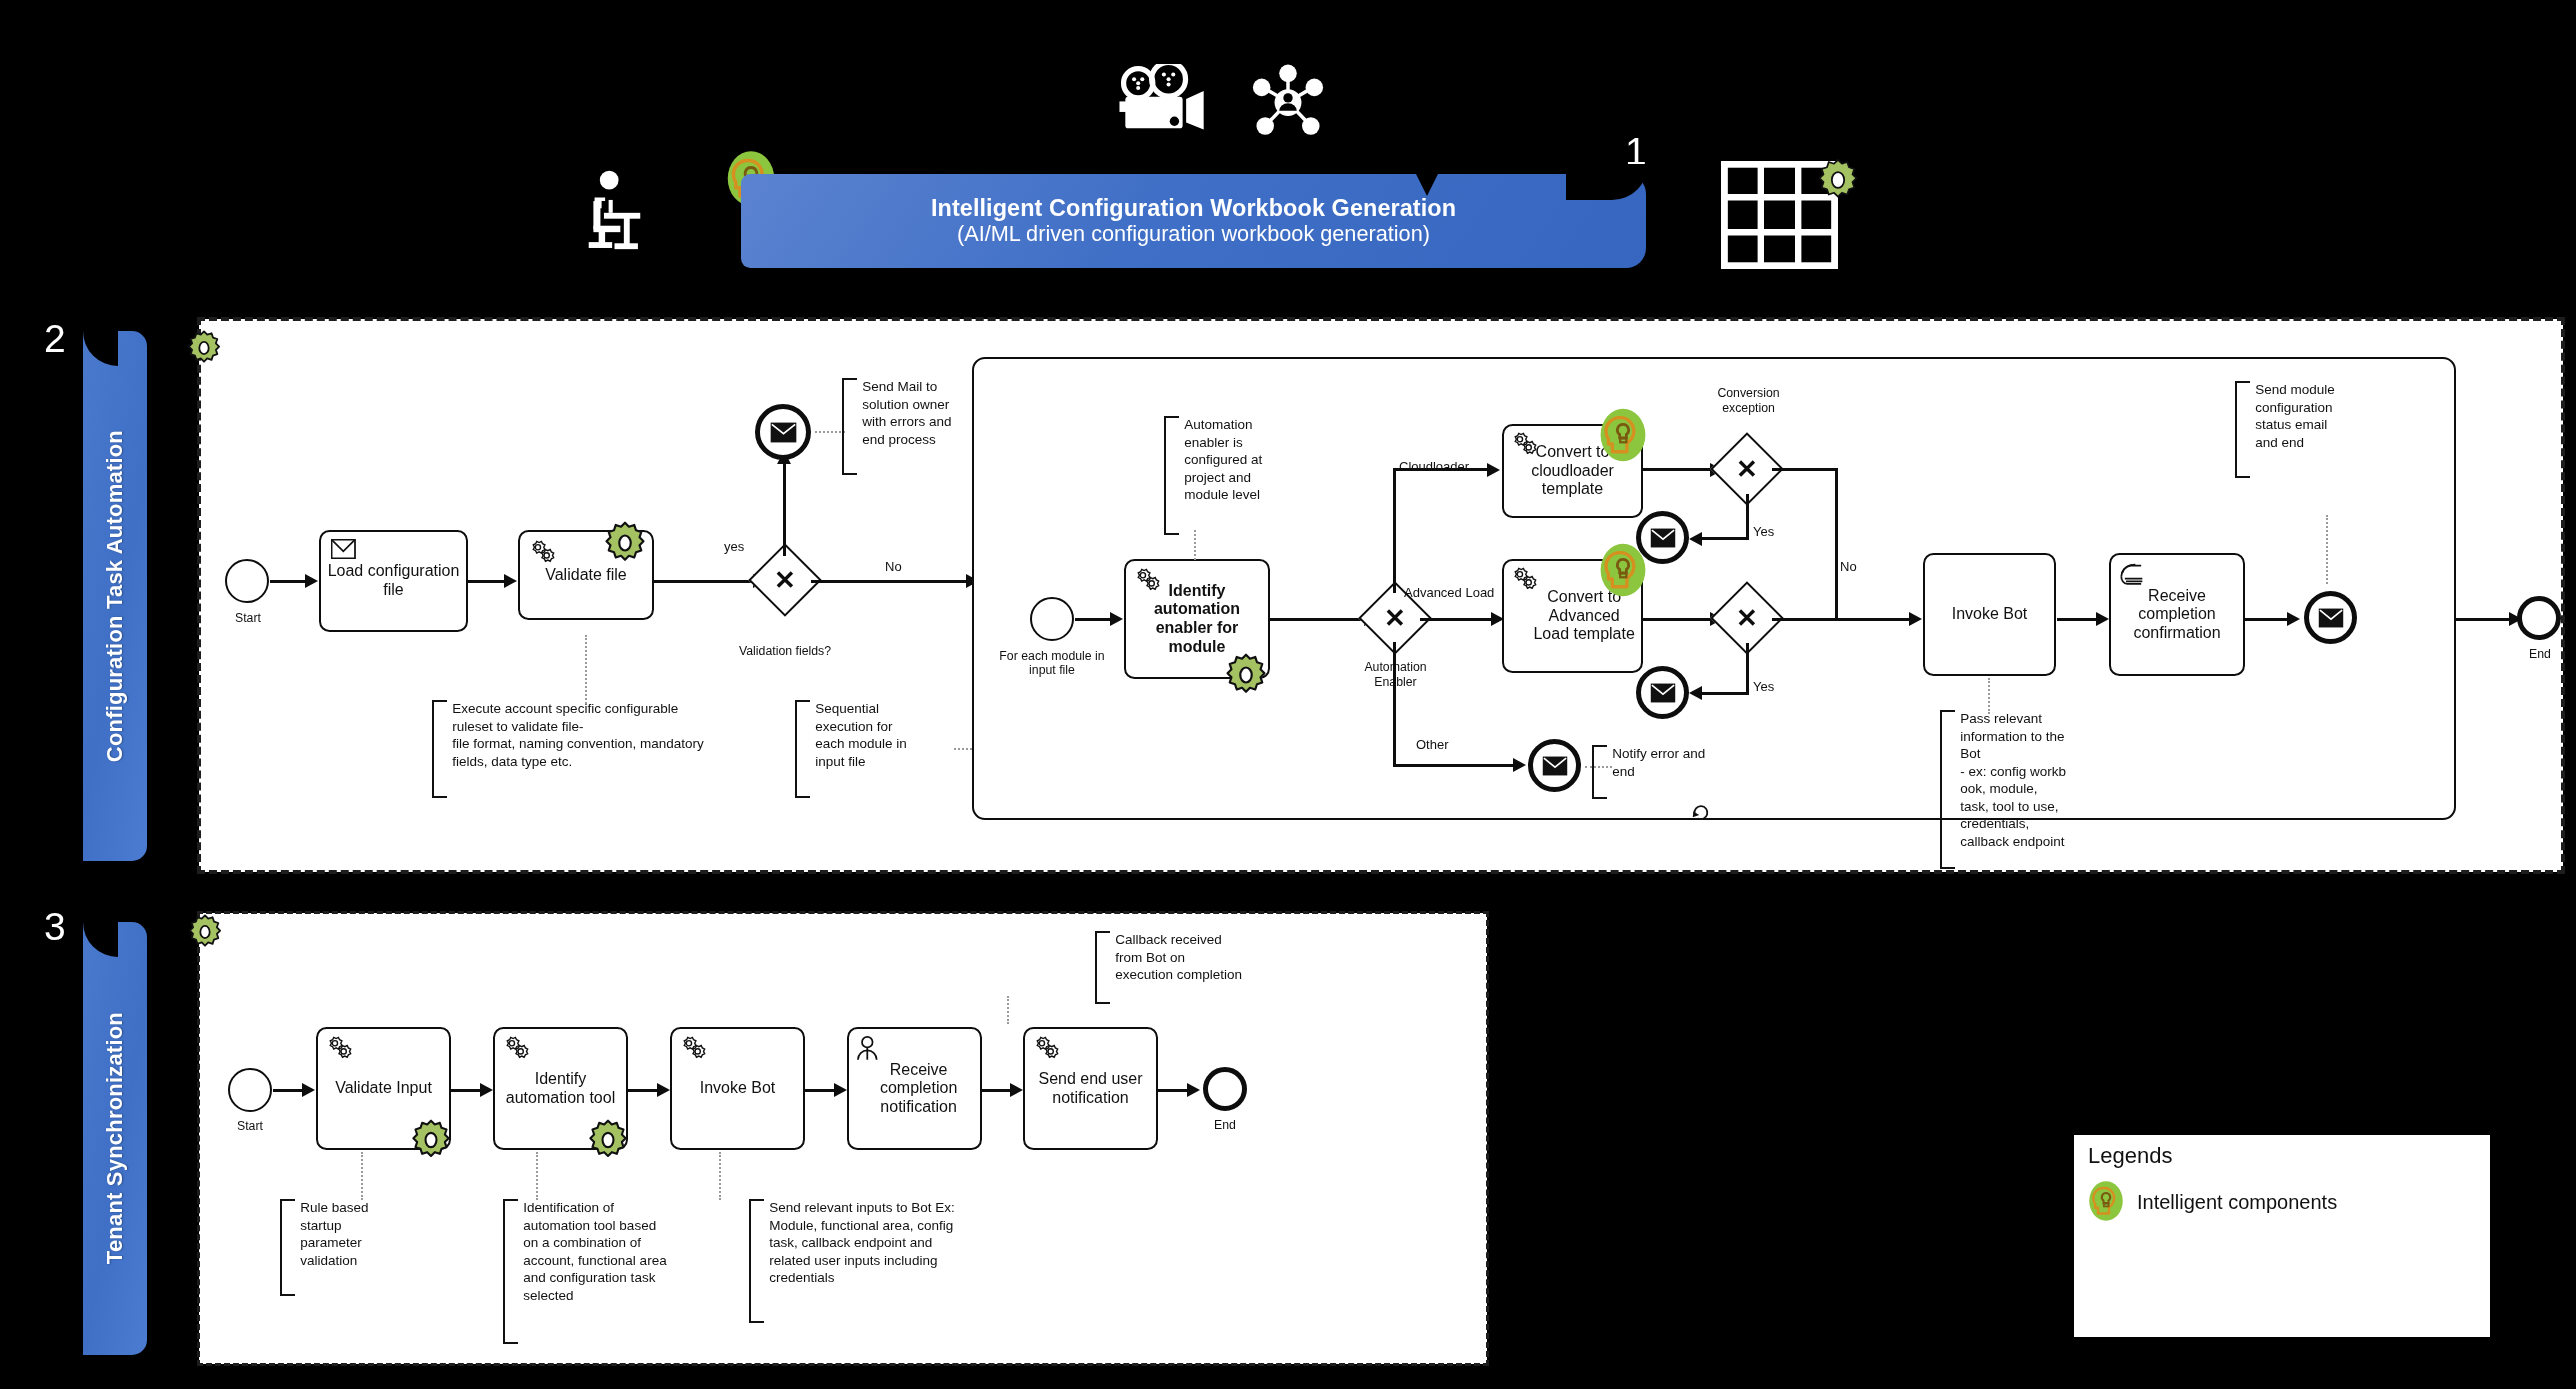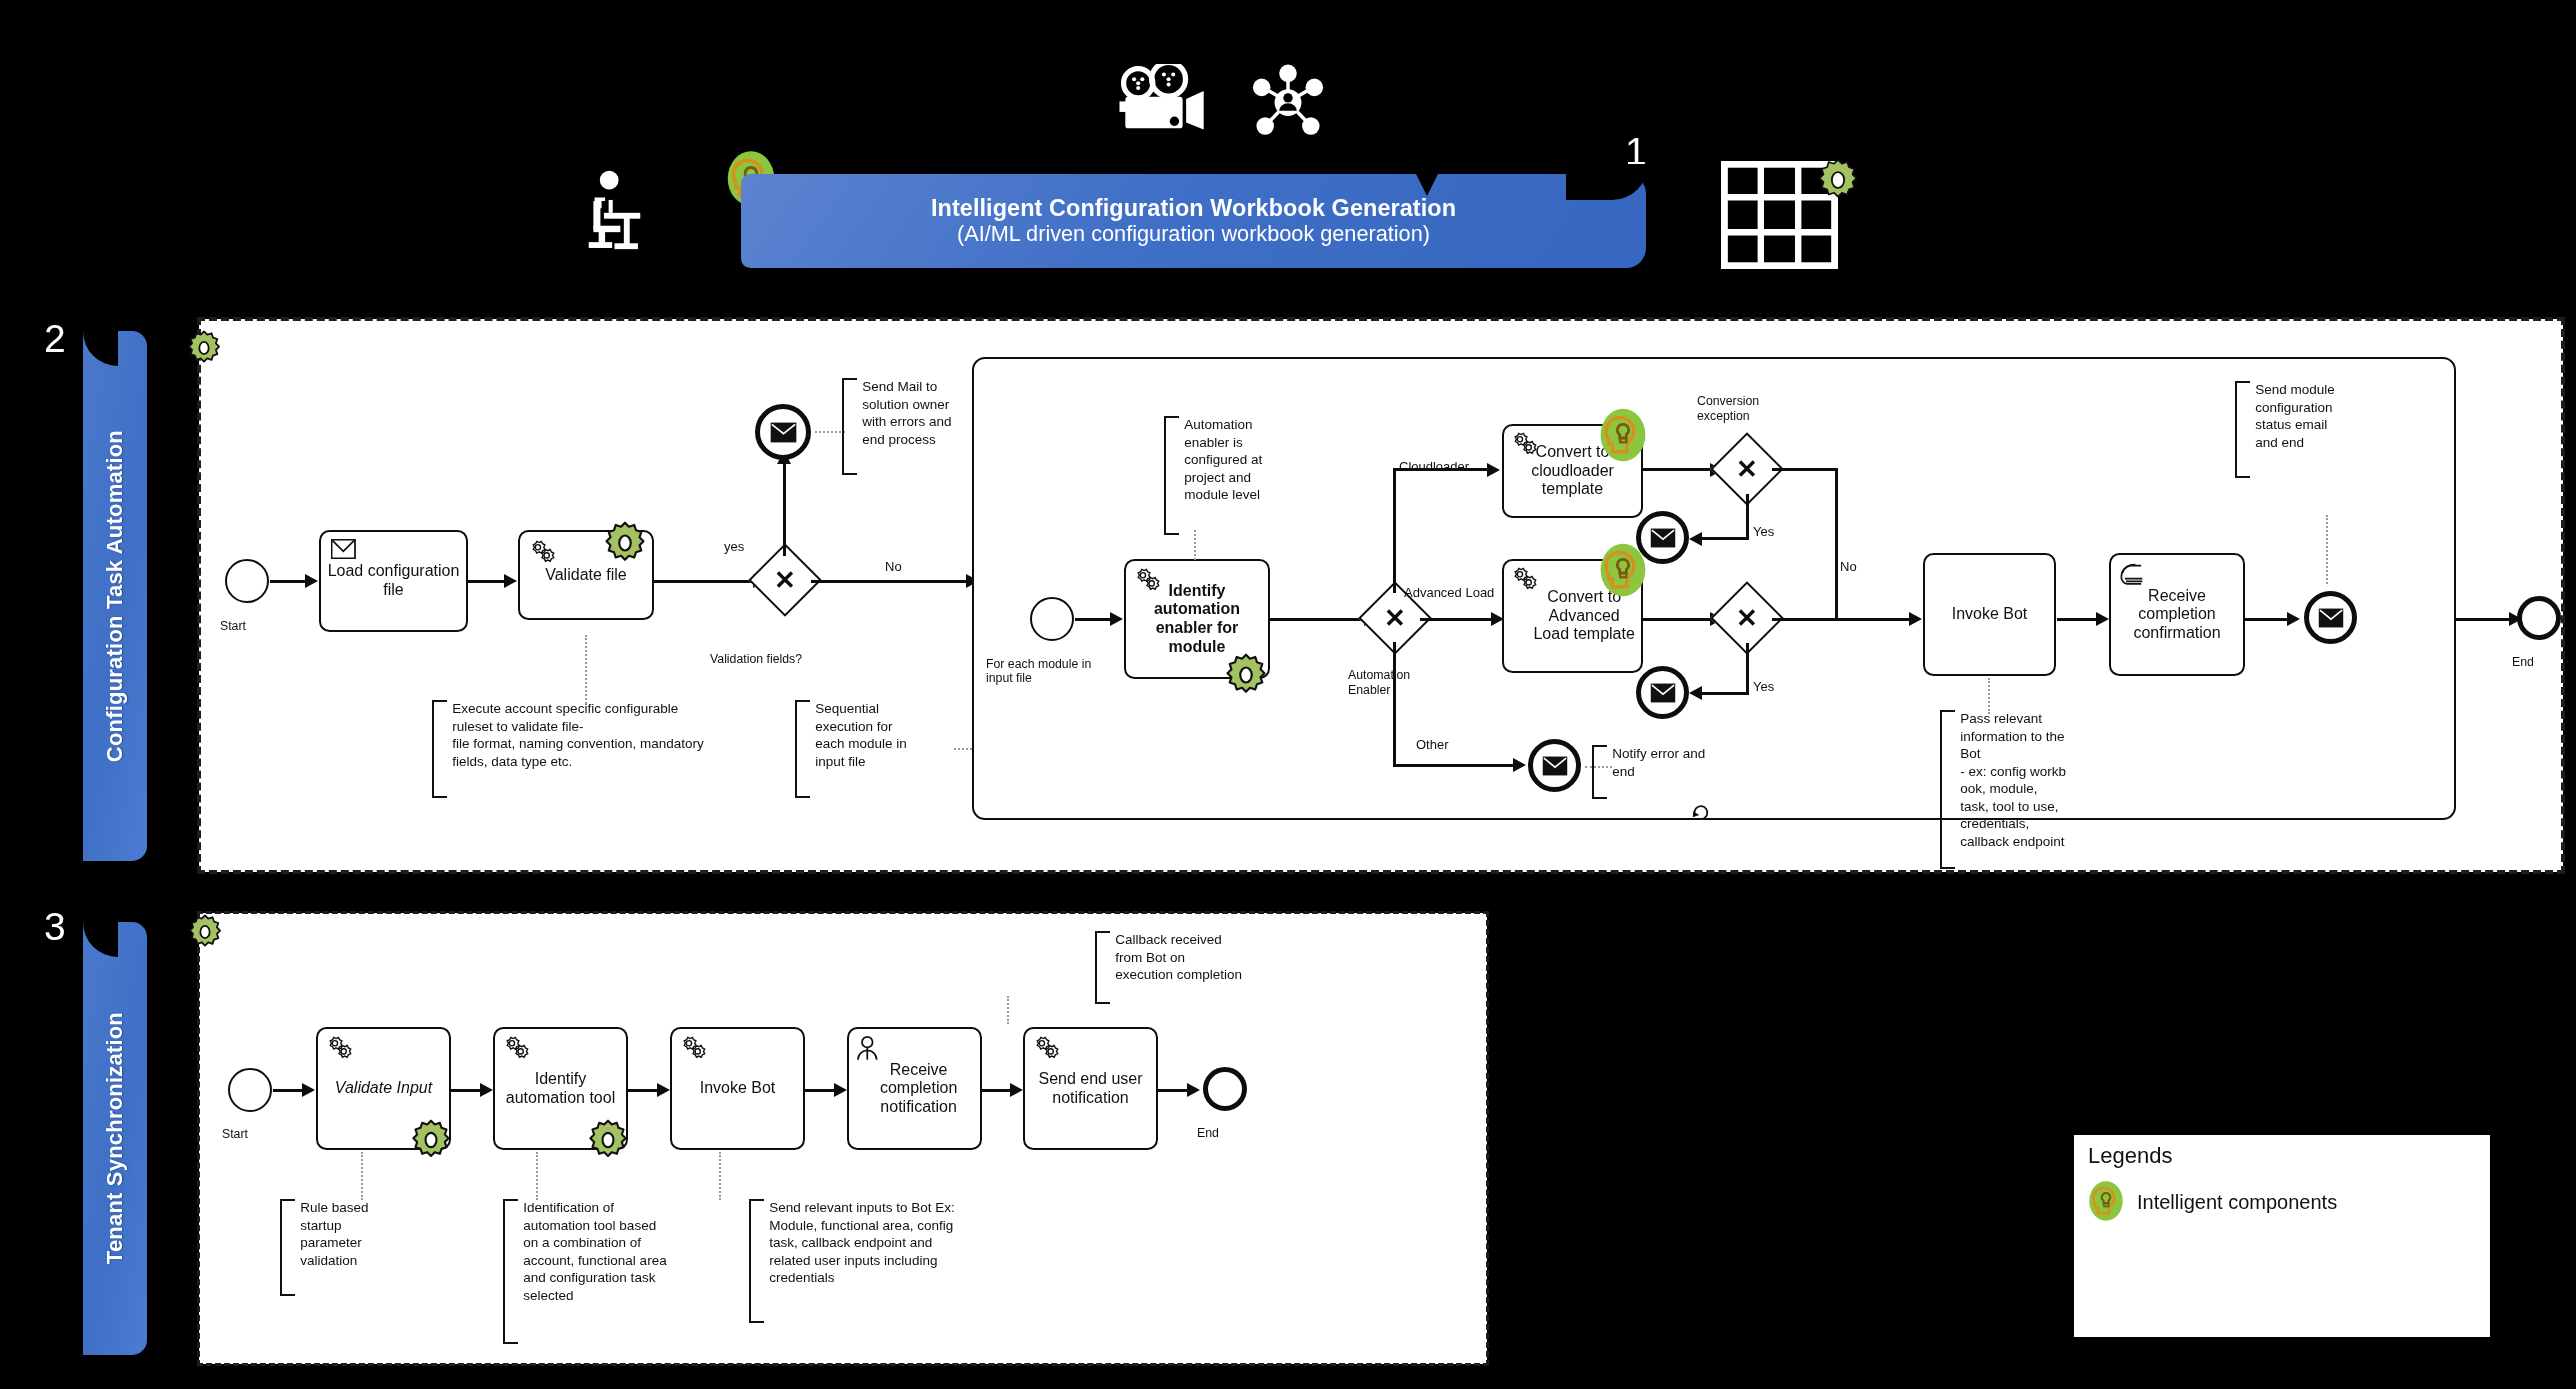--- a/index.html
+++ b/index.html
@@ -67,21 +67,21 @@
   .ev-start{border:2.3px solid #0d0d0d;border-radius:50%;background:#fff;box-sizing:border-box;}
   .ev-end{border:5.3px solid #0d0d0d;border-radius:50%;background:#fff;box-sizing:border-box;}
   .ev-msg-end{
     border:5.3px solid #0d0d0d;border-radius:50%;background:#fff;box-sizing:border-box;
     display:flex;align-items:center;justify-content:center;
   }
   .gw{background:#fff;border:2.3px solid #0d0d0d;transform:rotate(45deg);box-sizing:border-box;}
   .gw-x{position:absolute;left:0;top:0;width:100%;height:100%;
         transform:rotate(-45deg);display:flex;align-items:center;justify-content:center;
         font-size:26px;font-weight:bold;color:#0d0d0d;font-family:"Liberation Sans",sans-serif;}
-  .ev-lbl{font-size:12.3px;color:#111;text-align:left;margin-top:8px;}
+  .ev-lbl{font-size:12.3px;color:#111;text-align:center;}
   .flow-lbl{font-size:13px;color:#111;white-space:nowrap;}
 
   
   .ln{background:#0d0d0d;}
   .ln-h{height:2.9px;}
   .ln-v{width:2.9px;}
   .arw-r{width:0;height:0;border-top:7.6px solid transparent;border-bottom:7.6px solid transparent;border-left:13px solid #0d0d0d;}
   .arw-l{width:0;height:0;border-top:7.6px solid transparent;border-bottom:7.6px solid transparent;border-right:13px solid #0d0d0d;}
   .arw-u{width:0;height:0;border-left:7.6px solid transparent;border-right:7.6px solid transparent;border-bottom:13px solid #0d0d0d;}
 
@@ -514,21 +514,21 @@
       <path fill="#a4c261" stroke="#111" stroke-width="5" stroke-linejoin="round" d="M50 4 l9 9 12-4 4 12 12 4-4 12 9 9-9 9 4 12-12 4-4 12-12-4-9 9-9-9-12 4-4-12-12-4 4-12-9-9 9-9-4-12 12-4 4-12 12 4z"></path>
       <ellipse cx="50" cy="50" rx="13" ry="17" fill="#fff" stroke="#111" stroke-width="5"></ellipse>
     </svg>
   </div>
 
   <div class="abs ev-start" style="left:228px;top:1068px;width:44px;height:44px;"></div>
   <div class="abs ev-lbl" style="left:222px;top:1119px;width:56px;">Start</div>
   <div class="abs ln ln-h" style="left:273px;top:1089px;width:30px;"></div>
   <div class="abs arw-r" style="left:302px;top:1083px;"></div>
 
-  <div class="abs task" style="left:316px;top:1027px;width:135px;height:123px;font-style:italic;">
+  <div class="abs task" style="left:316px;top:1027px;width:135px;height:123px;">
     <div class="lbl">Validate Input</div>
   </div>
   <div class="abs" style="left:325px;top:1035px;">
     <svg width="28" height="24.6" viewBox="0 0 48 42">
       <path fill="none" stroke="#111" stroke-width="2.4" d="M15 4 l4 2 4-2 2 4 4 2-2 4 2 4-4 2-2 4-4-2-4 2-2-4-4-2 2-4-2-4 4-2z"></path>
       <circle cx="17" cy="14" r="4.5" fill="none" stroke="#111" stroke-width="2.4"></circle>
       <path fill="none" stroke="#111" stroke-width="2.4" d="M30 18 l4 2 4-2 2 4 4 2-2 4 2 4-4 2-2 4-4-2-4 2-2-4-4-2 2-4-2-4 4-2z"></path>
       <circle cx="32" cy="28" r="4.5" fill="none" stroke="#111" stroke-width="2.4"></circle>
     </svg>
   </div>

